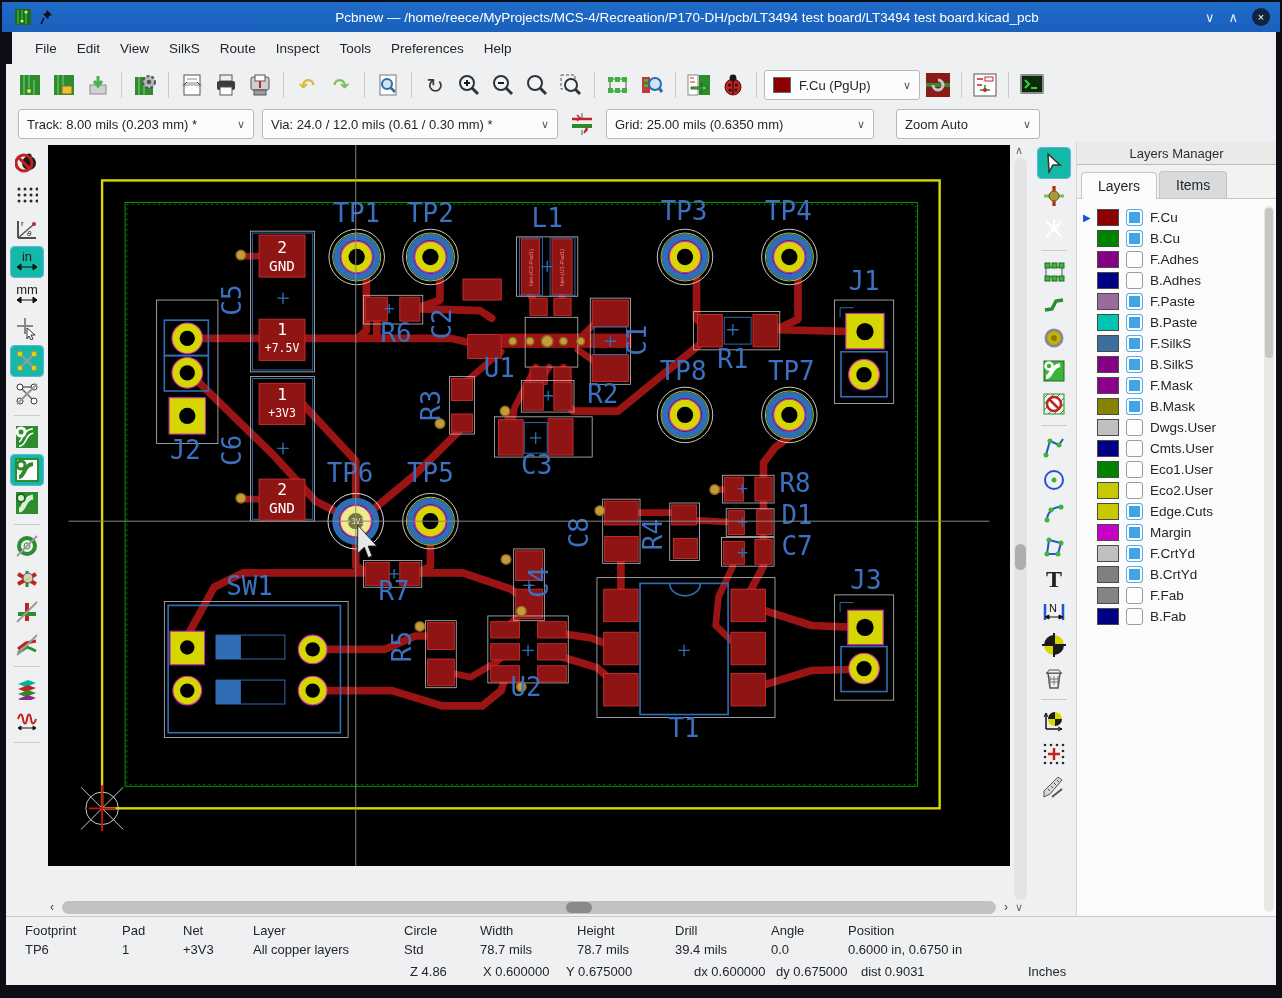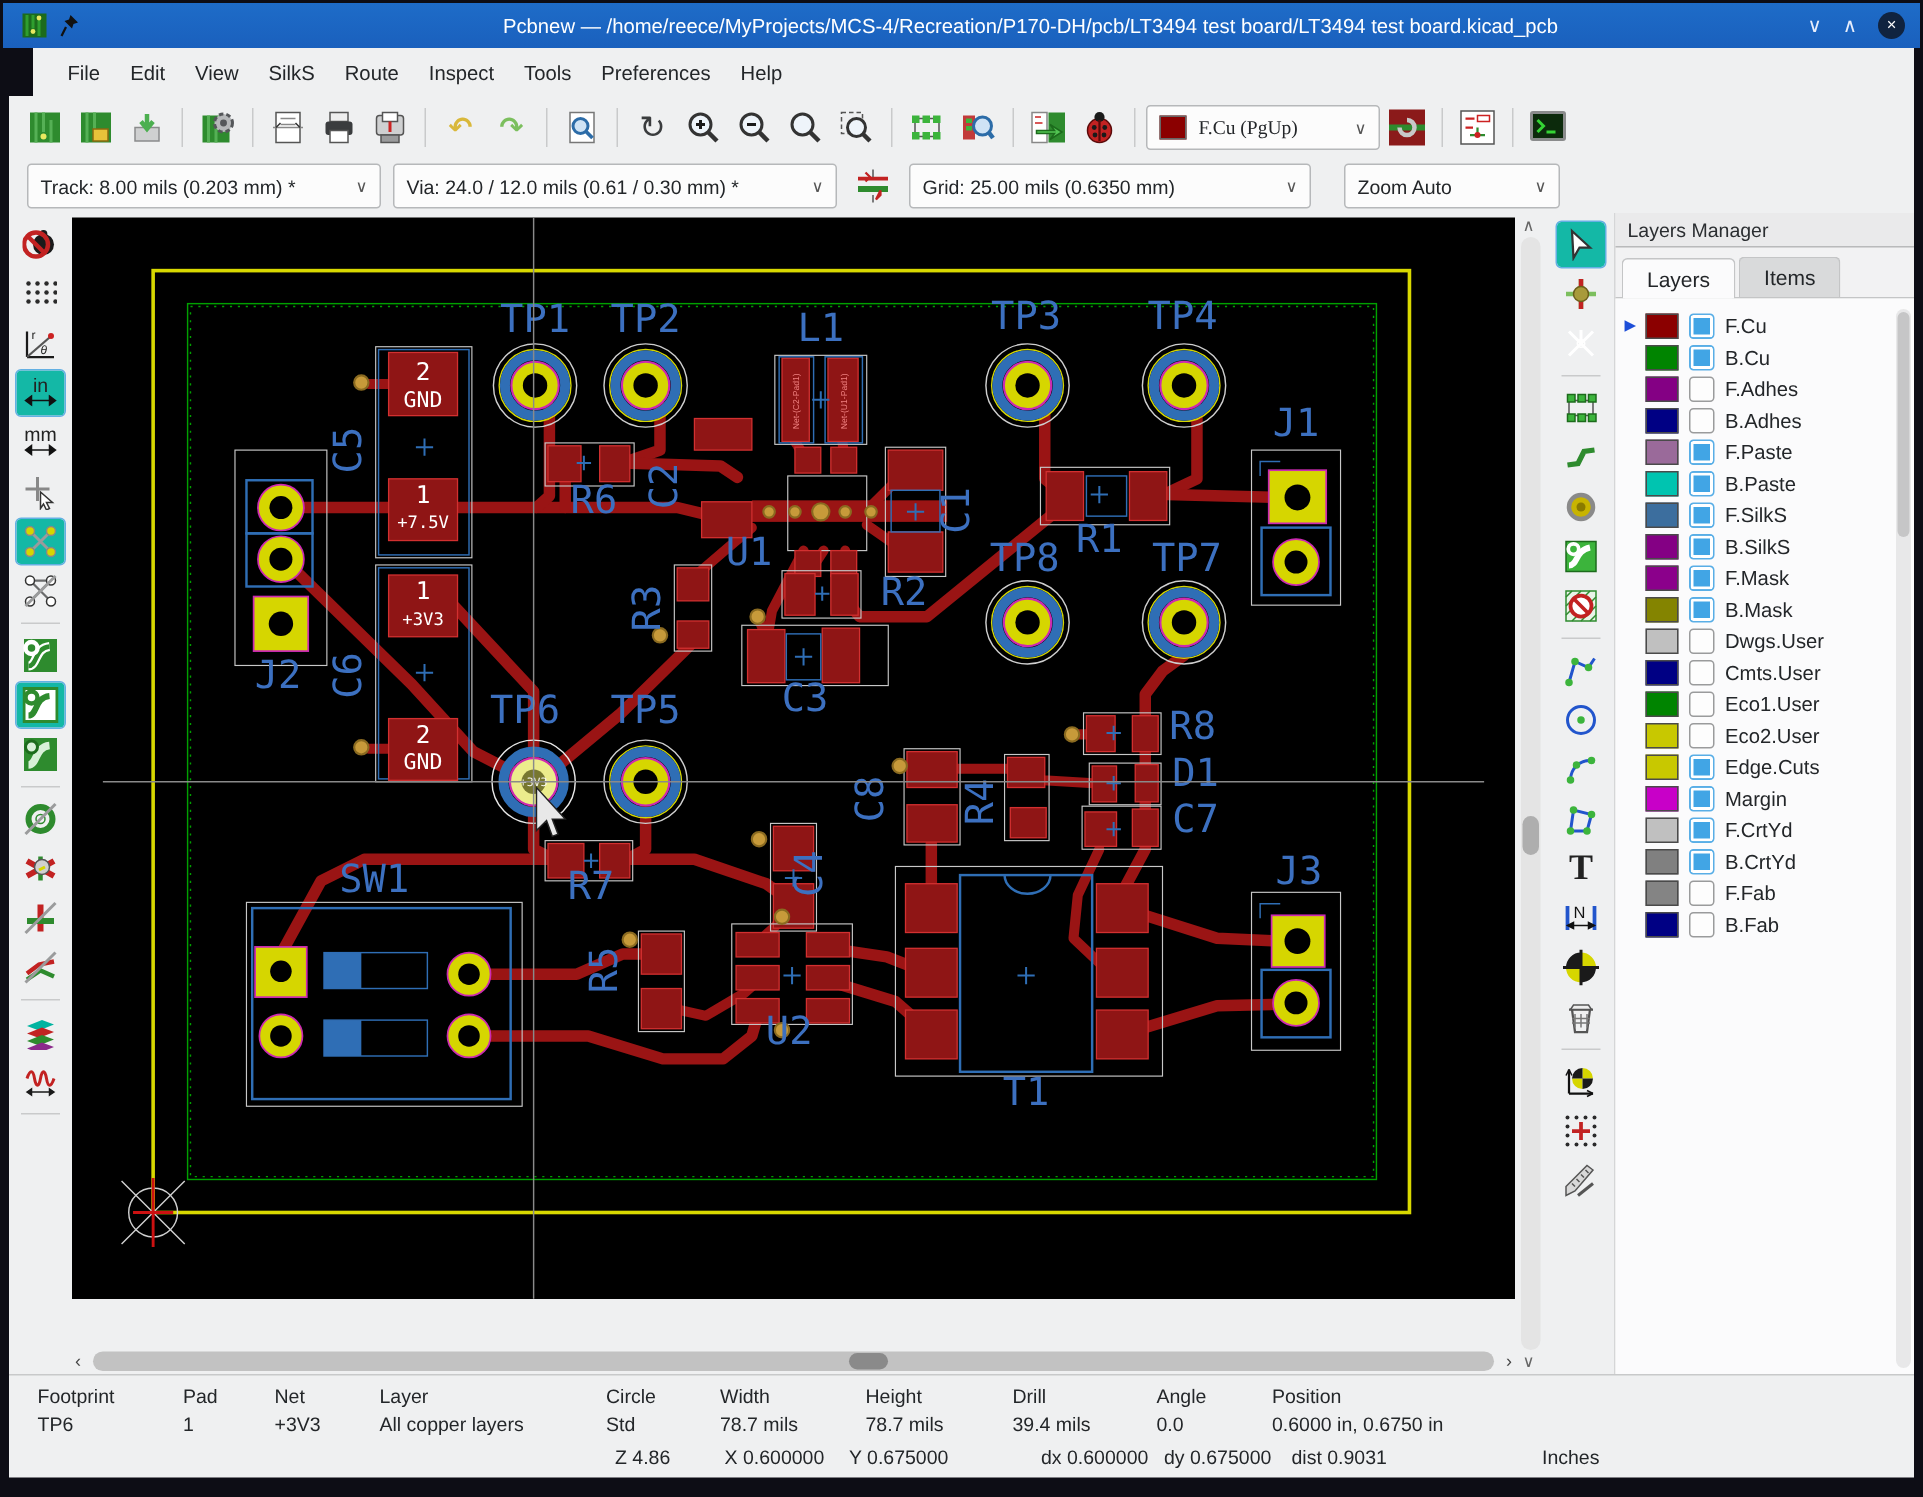--- a/index.html
+++ b/index.html
@@ -6,21 +6,21 @@
   body{width:1282px;height:998px;background:#0d0d15;font-family:"Liberation Sans","DejaVu Sans",sans-serif;overflow:hidden;position:relative;}
   .window{position:absolute;top:0;left:0;width:1282px;height:998px;}
   
   .titlebar{position:absolute;top:2px;left:2px;right:2px;height:30px;background:linear-gradient(#1e6cc8,#1a60bd);display:flex;align-items:center;color:#fff;font-size:13.5px;gap:44px;}
   .titlebar .tleft{display:flex;align-items:center;gap:8px;padding-left:12px;width:200px;}
   .titlebar .ttitle{flex:1;text-align:center;white-space:nowrap;overflow:hidden;}
   .titlebar .tright{display:flex;align-items:center;gap:14px;padding-right:10px;width:110px;justify-content:flex-end;}
   .wbtn{color:#e8eefc;font-size:13px;cursor:default;}
   .wclose{width:18px;height:18px;border-radius:50%;background:#10233f;display:flex;align-items:center;justify-content:center;color:#fff;font-size:11px;}
   
-  .menubar{position:absolute;top:32px;left:22px;right:6px;height:32px;background:#eff0f1;display:flex;align-items:center;padding-left:14px;gap:2px;border-bottom:1px solid #e3e4e5;}
+  .menubar{position:absolute;top:32px;left:12px;right:6px;height:32px;background:#eff0f1;display:flex;align-items:center;padding-left:14px;gap:2px;border-bottom:1px solid #e3e4e5;}
   .mitem{padding:4px 9px;font-size:13.5px;color:#232629;}
   
   .toolbar1{position:absolute;top:64px;left:6px;right:6px;height:42px;background:#eff0f1;display:flex;align-items:center;padding-left:8px;gap:2px;}
   .toolbar2{position:absolute;top:106px;left:6px;right:6px;height:36px;background:#eff0f1;display:flex;align-items:center;padding-left:12px;gap:8px;border-bottom:1px solid #dadbdc;}
   .tbtn{width:32px;height:32px;display:flex;align-items:center;justify-content:center;border-radius:3px;}
   .sep{width:1px;height:26px;background:#c9cacb;margin:0 5px;}
   .combo{height:28px;background:#fcfcfc;border:1px solid #b6b8ba;border-radius:3px;display:flex;align-items:center;font-size:13px;color:#232629;padding:0 8px;gap:8px;}
   .combo .chev{margin-left:auto;color:#555;font-size:11px;}
   .swatchbox{width:16px;height:14px;background:#8b0000;border:1px solid #666;}
   .glyph{font-size:19px;line-height:1;}
@@ -35,21 +35,21 @@
   .vtrack{position:absolute;top:16px;bottom:16px;left:4px;width:13px;background:#e4e4e4;border-radius:7px;}
   .vhandle{position:absolute;top:52%;left:1px;width:11px;height:26px;background:#aeaeae;border-radius:6px;}
   .varrow{position:absolute;left:5px;color:#666;font-size:11px;}
   .righttb{width:44px;display:flex;flex-direction:column;align-items:center;padding-top:6px;gap:3px;background:#eff0f1;}
   .hscroll{height:18px;position:relative;margin-top:1px;}
   .htrack{position:absolute;left:14px;right:14px;top:2px;height:13px;background:#c2c2c2;border-radius:7px;}
   .hhandle{position:absolute;left:54%;top:1px;width:26px;height:11px;background:#8a8a8a;border-radius:6px;}
   .harrow{position:absolute;top:1px;color:#444;font-size:12px;}
   
   .panel{flex:1;background:#f2f2f3;border-left:1px solid #d5d6d7;display:flex;flex-direction:column;position:relative;}
-  .paneltitle{font-size:13px;color:#2b2e31;padding:4px 8px 3px;border-bottom:1px solid #b9babb;background:#eaeaeb;}
+  .paneltitle{font-size:13px;color:#2b2e31;padding:4px 8px 3px;border-bottom:1px solid #b9babb;background:#eaeaeb;text-align:center;}
   .tabs{display:flex;padding:6px 0 0 4px;gap:2px;border-bottom:1px solid #c4c5c6;}
   .tab{font-size:14px;color:#232629;padding:5px 16px;border:1px solid #c4c5c6;border-bottom:none;border-radius:4px 4px 0 0;background:#d9dadb;}
   .tab.on{background:#fbfbfc;position:relative;top:1px;}
   .layerlist{background:#fbfbfc;flex:1;padding:8px 0 0 6px;}
   .lrow{display:flex;align-items:center;height:21px;gap:7px;padding-left:14px;position:relative;font-size:13.5px;color:#232629;}
   .larrow{position:absolute;left:0;color:#1d4ed8;font-size:10px;}
   .lsw{width:20px;height:15px;border:1px solid #4a4a4a;}
   .lchk{width:15px;height:15px;border-radius:3px;border:1.5px solid #9a9b9c;background:#fdfdfd;}
   .lchk.on{border-color:#59aee6;background:#41a5e5;box-shadow:inset 0 0 0 2px #fff;}
   .pscroll{position:absolute;right:2px;top:64px;bottom:4px;width:10px;background:#e8e8e9;border-radius:5px;}
@@ -244,21 +244,21 @@
           <ellipse cx="12" cy="14" rx="8" ry="8" fill="#c22222" stroke="#5a0a0a"></ellipse>
           <circle cx="12" cy="5" r="3.4" fill="#1a1a1a"></circle>
           <path d="M12 7v14" stroke="#5a0a0a" stroke-width="1.5"></path>
           <circle cx="8.5" cy="12" r="1.6" fill="#1a1a1a"></circle>
           <circle cx="15.5" cy="12" r="1.6" fill="#1a1a1a"></circle>
           <circle cx="9" cy="17" r="1.6" fill="#1a1a1a"></circle>
           <circle cx="15" cy="17" r="1.6" fill="#1a1a1a"></circle>
         </svg>
       </div>
     <div class="sep"></div>
-    <div class="combo" style="width:138px;font-family:Liberation Serif, serif;">
+    <div class="combo" style="width:138px;">
       <div class="swatchbox"></div>
       <span>F.Cu (PgUp)</span>
       <span class="chev">∨</span>
     </div>
     <div class="tbtn">
         <svg width="26" height="26">
           <rect x="1" y="1" width="24" height="24" fill="#8b1a1a"></rect>
           <path d="M1 13h24" stroke="#2e8b2e" stroke-width="4"></path>
           <path d="M13 8a5 5 0 1 1-5 5" stroke="#c8c8c8" stroke-width="3" fill="none"></path>
         </svg>

